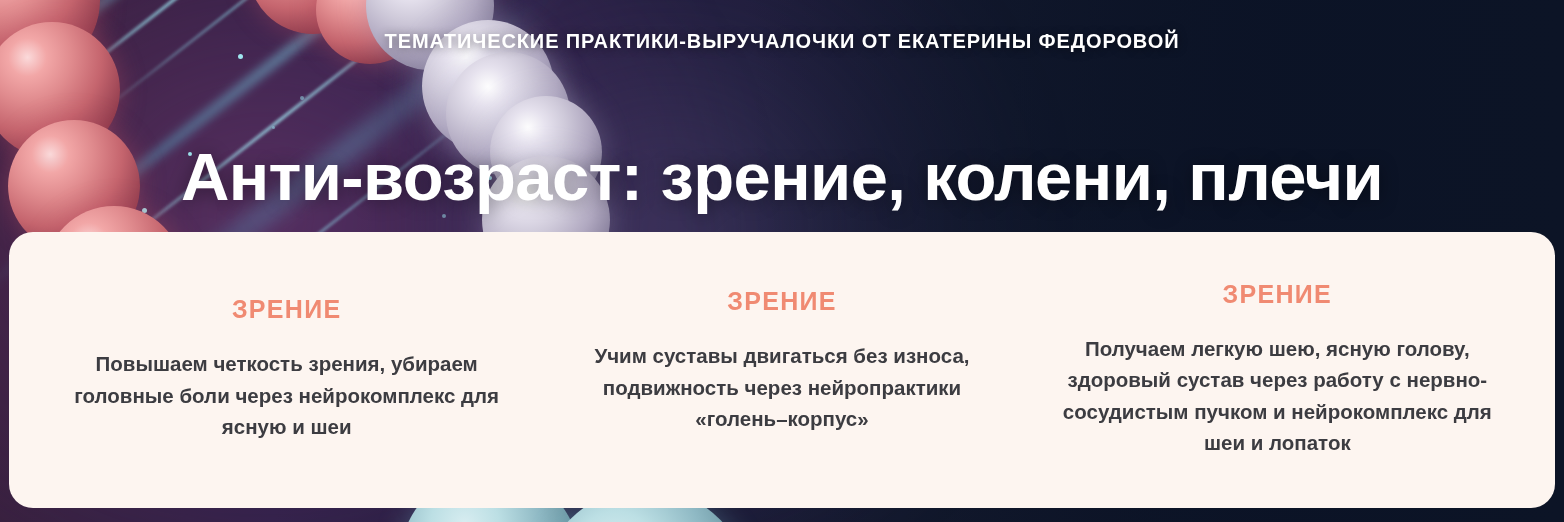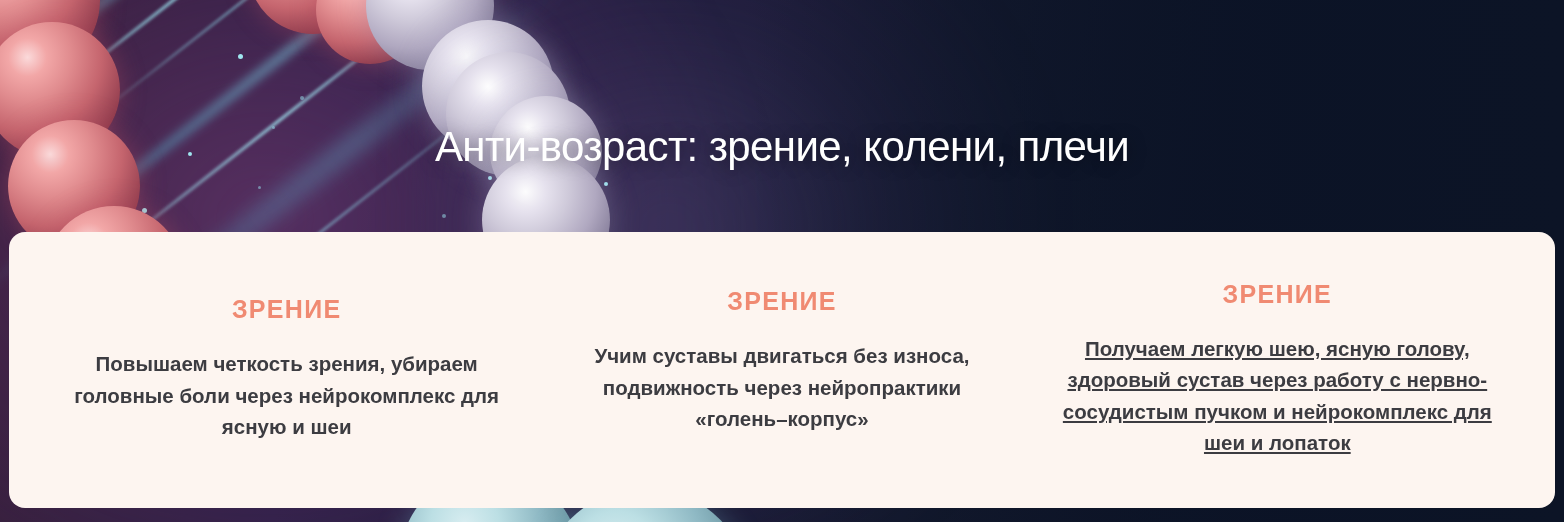--- a/index.html
+++ b/index.html
@@ -165,37 +165,37 @@
     white-space: nowrap;
   }
 
   .headline {
     position: absolute;
     left: 0;
     right: 0;
     top: 96px;
     text-align: center;
     color: #ffffff;
-    font-size: 42px;
-    font-weight: normal;
+    font-size: 67px;
+    font-weight: bold;
     letter-spacing: -0.6px;
     line-height: 1.08;
     text-shadow: 0 2px 18px rgba(0,0,0,0.4);
     white-space: nowrap;
   }
 
   
   .card {
     position: absolute;
     left: 9px;
     top: 232px;
     width: 1546px;
     height: 276px;
     background: #fdf5f0;
-    border-radius: 16px;
+    border-radius: 24px;
     box-sizing: border-box;
     display: flex;
     align-items: center;
     padding: 0 30px;
   }
 
   .col {
     flex: 1 1 0;
     text-align: center;
     padding: 0 16px;
@@ -214,21 +214,21 @@
   .col-body {
     color: #3c3c41;
     font-size: 20.5px;
     font-weight: bold;
     line-height: 1.53;
     margin: 0;
   }
 
   .col-1 .col-body { max-width: 470px; margin: 0 auto; }
   .col-2 .col-body { max-width: 450px; margin: 16px auto; }
-  .col-3 .col-body { max-width: 470px; margin: 0 auto; text-decoration: underline; }
+  .col-3 .col-body { max-width: 470px; margin: 0 auto; }
 </style>
 </head>
 <body>
 
 <div class="screen">
 
   <div class="bg">
     <div class="bg-base"></div>
     <div class="bg-bloom-a"></div>
     <div class="bg-bloom-b"></div>
@@ -277,20 +277,21 @@
     <div class="sphere sphere-pearl" style="left:422px; top:20px;   width:132px; height:132px;"></div>
     <div class="sphere sphere-pearl" style="left:446px; top:52px;   width:124px; height:124px;"></div>
     <div class="sphere sphere-pearl" style="left:490px; top:96px;   width:112px; height:112px;"></div>
     <div class="sphere sphere-pearl" style="left:482px; top:156px;  width:128px; height:128px;"></div>
     <div class="sphere sphere-teal" style="left:400px; top:470px;  width:180px; height:180px;"></div>
     <div class="sphere sphere-teal" style="left:540px; top:488px;  width:210px; height:210px;"></div>
 
     <div class="bg-vignette"></div>
   </div>
 
+  <div class="eyebrow">ТЕМАТИЧЕСКИЕ ПРАКТИКИ-ВЫРУЧАЛОЧКИ ОТ ЕКАТЕРИНЫ ФЕДОРОВОЙ</div>
 
   <h1 class="headline">Анти-возраст: зрение, колени, плечи</h1>
 
   <div class="card">
 
     <div class="col col-1">
       <div class="col-title">ЗРЕНИЕ</div>
       <p class="col-body">Повышаем четкость зрения, убираем головные боли через нейрокомплекс для ясную и шеи</p>
     </div>
 

